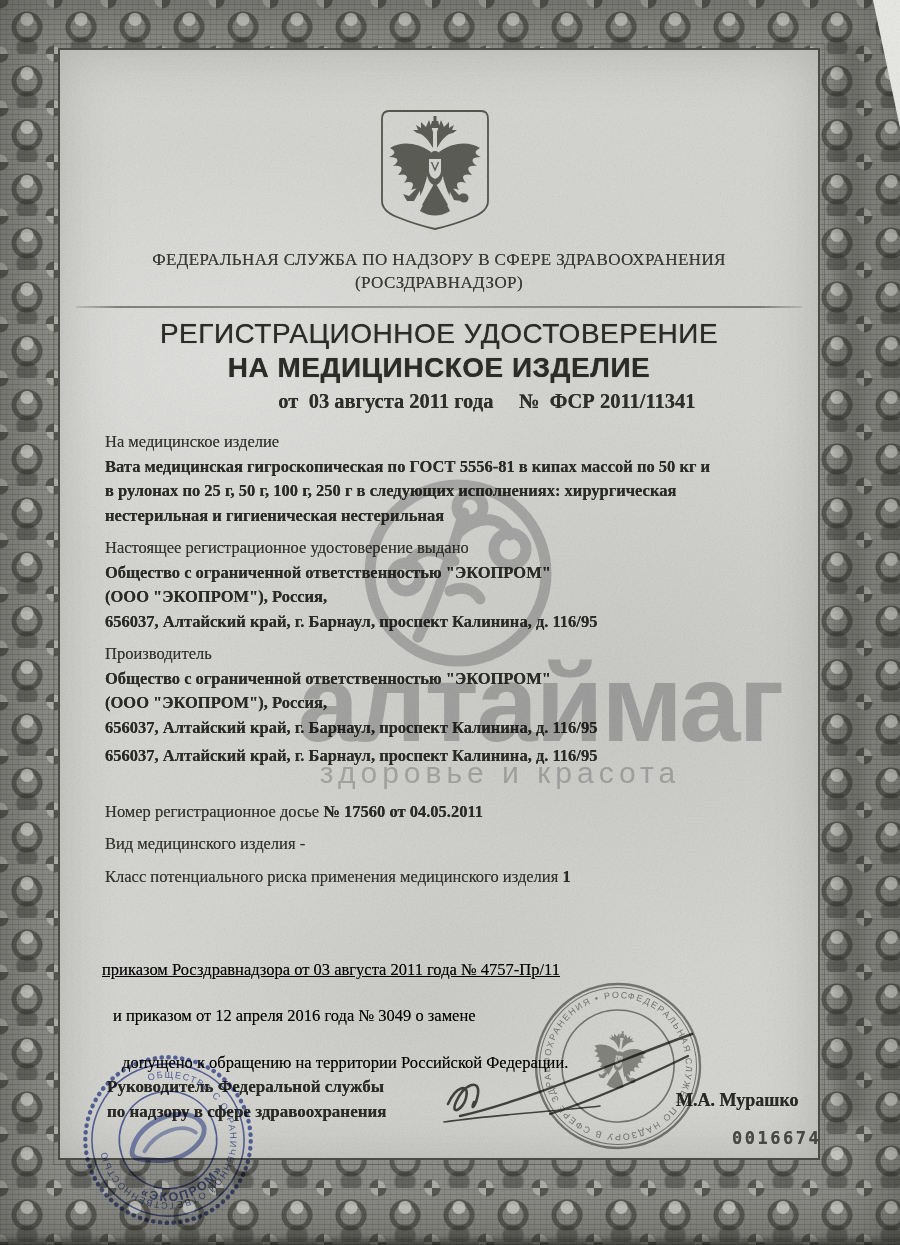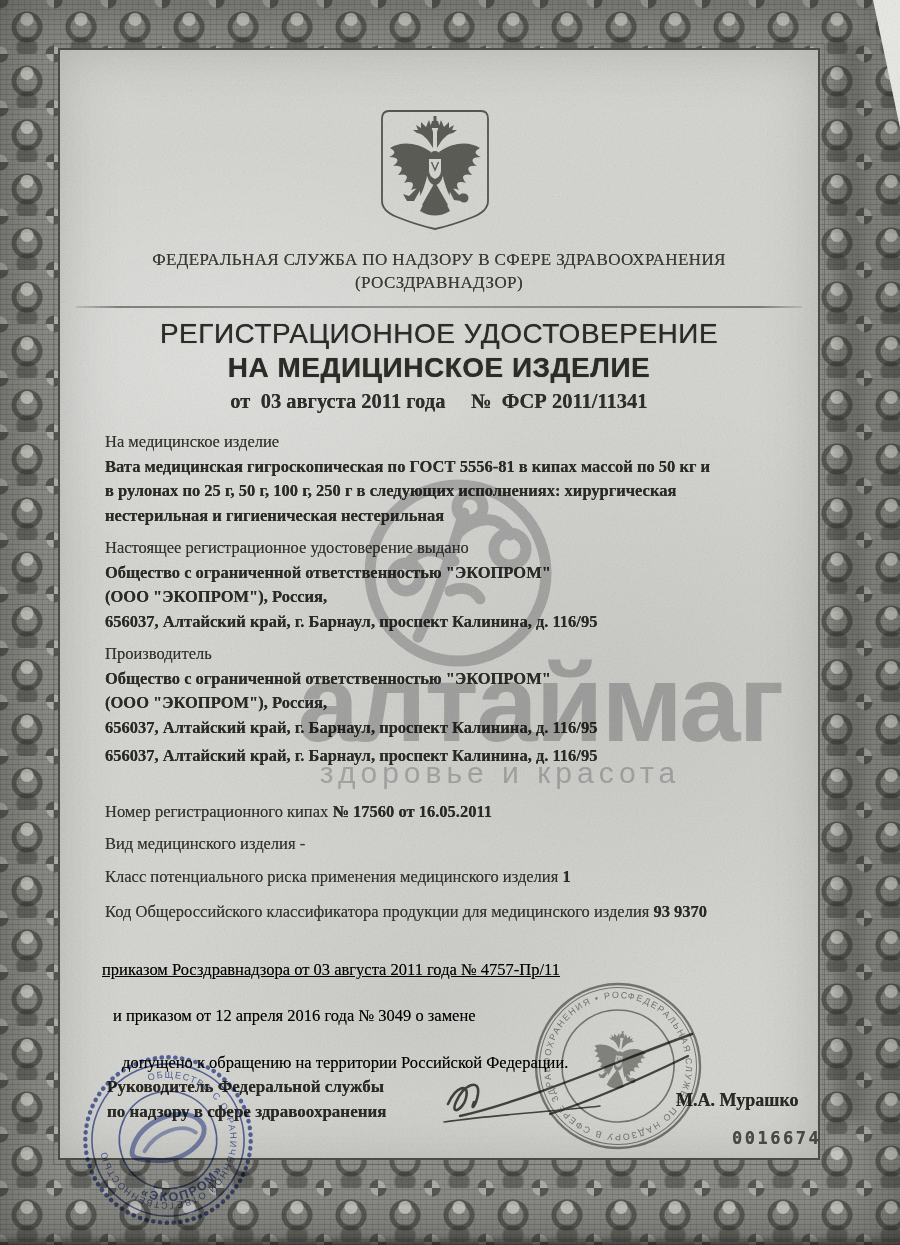--- a/index.html
+++ b/index.html
@@ -59,21 +59,21 @@
   .authority{
     top:198px;font-size:17px;letter-spacing:.4px;color:#3b3b36;
     line-height:23px;text-shadow:0 0 .6px rgba(59,59,54,.8);
   }
   .rule{
     top:256px;left:16px;width:726px;height:2px;
     background:linear-gradient(90deg, rgba(70,70,64,.15), rgba(70,70,64,.6) 6%, rgba(70,70,64,.45) 50%, rgba(70,70,64,.62) 94%, rgba(70,70,64,.15));
   }
   .title1{top:268px;font-family:"Liberation Sans",sans-serif;font-weight:400;font-size:28px;letter-spacing:.5px;color:#2c2c28;text-shadow:0 0 .7px rgba(44,44,40,.85);}
   .title2{top:302px;font-family:"Liberation Sans",sans-serif;font-weight:700;font-size:28px;letter-spacing:.5px;color:#2c2c28;text-shadow:0 0 .7px rgba(44,44,40,.85);}
-  .dateline{top:340px;font-weight:700;font-size:20.5px;color:#2e2e2a;white-space:pre;text-shadow:0 0 .6px rgba(46,46,42,.8);}
+  .dateline{top:340px;font-weight:700;font-size:20.5px;color:#2e2e2a;white-space:pre;text-shadow:0 0 .6px rgba(46,46,42,.8);margin-left:48px;}
   
   .content{left:45px;top:0;width:715px;height:100%;font-size:16.5px;color:#34342f;}
   .content p{position:absolute;margin:0;left:0;width:100%;line-height:24.5px;}
   .ln{display:block;white-space:nowrap;}
   .b{font-weight:700;color:#2a2a26;text-shadow:0 0 .6px rgba(42,42,38,.85);}
   .reg{font-weight:400;text-shadow:0 0 .5px rgba(52,52,47,.65);}
   .f1{top:910px;left:42px;text-decoration:underline;}  .f2{top:950px;left:53px;margin-top:6px;}  .f3{top:1003px;left:62px;}
   .sg1{top:1027px;left:47px;} .sg2{top:1052px;left:47px;}
   .signer-name{top:1040px;left:616px;font-size:18px;}
   .serial{
@@ -160,37 +160,33 @@
       <span class="ln b">Общество с ограниченной ответственностью "ЭКОПРОМ"</span>
       <span class="ln b">(ООО "ЭКОПРОМ"), Россия,</span>
       <span class="ln b">656037, Алтайский край, г. Барнаул, проспект Калинина, д. 116/95</span>
     </p>
 
     <p style="top:694px">
       <span class="ln b">656037, Алтайский край, г. Барнаул, проспект Калинина, д. 116/95</span>
     </p>
 
     <p style="top:750px">
-      <span class="reg">Номер регистрационного кипах</span>
-      <span class="b">№ 17560 от 16.05.2011</span>
+      <span class="reg">Номер регистрационное досье</span>
+      <span class="b">№ 17560 от 04.05.2011</span>
     </p>
 
     <p style="top:782px">
       <span class="reg">Вид медицинского изделия -</span>
     </p>
 
     <p style="top:815px">
       <span class="reg">Класс потенциального риска применения медицинского изделия</span>
       <span class="b">1</span>
     </p>
 
-    <p style="top:850px">
-      <span class="reg">Код Общероссийского классификатора продукции для медицинского изделия</span>
-      <span class="b">93 9370</span>
-    </p>
   </div>
 
   <p class="abs reg f1" style="font-size:16.5px">приказом Росздравнадзора от 03 августа 2011 года № 4757-Пр/11</p>
   <p class="abs reg f2" style="font-size:16.5px">и приказом от 12 апреля 2016 года № 3049 о замене</p>
   <p class="abs b sg1" style="font-size:17px">Руководитель Федеральной службы</p>
   <p class="abs reg f3" style="font-size:16.5px">допущено к обращению на территории Российской Федерации.</p>
   <p class="abs b sg2" style="font-size:17px">по надзору в сфере здравоохранения</p>
   <p class="abs b signer-name">М.А. Мурашко</p>
   <p class="abs serial">0016674</p>
 </div>

